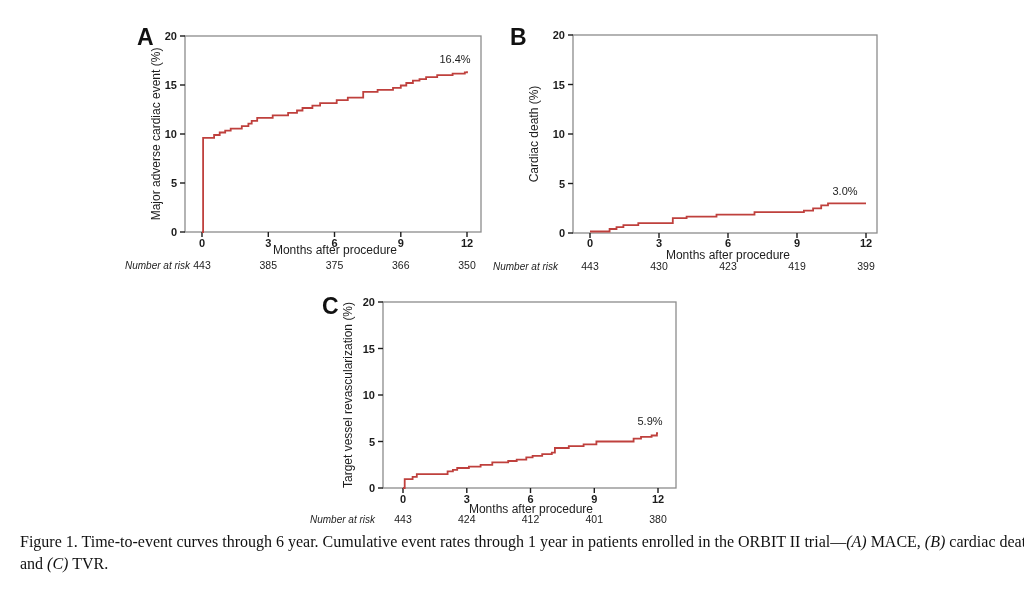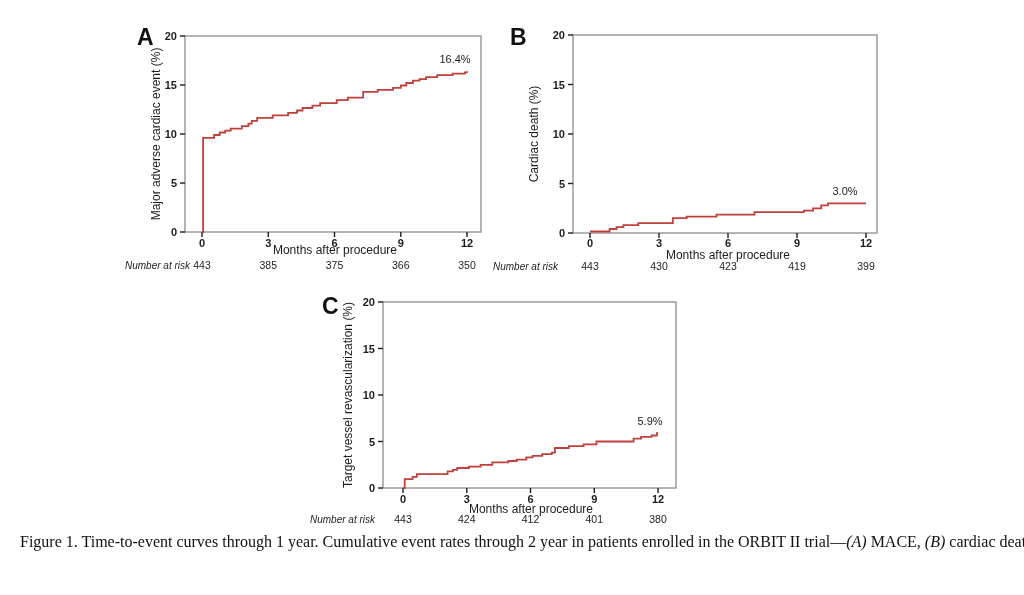--- a/index.html
+++ b/index.html
@@ -128,15 +128,16 @@
         <text x="284.3" y="215" text-anchor="middle" class="tick">9</text>
         <text x="284.3" y="235" text-anchor="middle" class="risk">401</text>
         <line x1="348" y1="200" x2="348" y2="205" stroke="#1c1c1c" stroke-width="1.4"></line>
         <text x="348" y="215" text-anchor="middle" class="tick">12</text>
         <text x="348" y="235" text-anchor="middle" class="risk">380</text>
         <path d="M93 200 L94.7 200 L94.7 191.2 L102.6 191.2 L102.6 188.8 L106.8 188.8 L106.8 186.1 L137.6 186.1 L137.6 183.3 L142.9 183.3 L142.9 181.9 L147.2 181.9 L147.2 180 L158.9 180 L158.9 178.6 L170.6 178.6 L170.6 176.8 L182.3 176.8 L182.3 174.4 L198.2 174.4 L198.2 173 L206.7 173 L206.7 171.6 L216.3 171.6 L216.3 169.3 L222.6 169.3 L222.6 167.9 L232.2 167.9 L232.2 166.1 L241.8 166.1 L241.8 164.7 L244.9 164.7 L244.9 160 L258.8 160 L258.8 158.2 L273.6 158.2 L273.6 156.3 L286.4 156.3 L286.4 153.5 L323.6 153.5 L323.6 150.7 L331 150.7 L331 148.9 L341.6 148.9 L341.6 147.5 L346.9 147.5 L346.9 145.1 L348 145.1" fill="none" stroke="#bf403d" stroke-width="1.8" stroke-linejoin="miter"></path>
       </g>
   </svg>
 
   <div id="caption">
-      <div class="caption-line"><span>Figure 1. Time-to-event curves through 1 year. Cumulative event rates through 2 year in patients enrolled in the ORBIT II trial—</span><span class="it">(A)</span><span> MACE, </span><span class="it">(B)</span><span> cardiac death,</span></div>
+      <div class="caption-line"><span>Figure 1. Time-to-event curves through 6 year. Cumulative event rates through 1 year in patients enrolled in the ORBIT II trial—</span><span class="it">(A)</span><span> MACE, </span><span class="it">(B)</span><span> cardiac death,</span></div>
+      <div class="caption-line"><span>and </span><span class="it">(C)</span><span> TVR.</span></div>
     </div>
 </div>
 
 </body></html>

